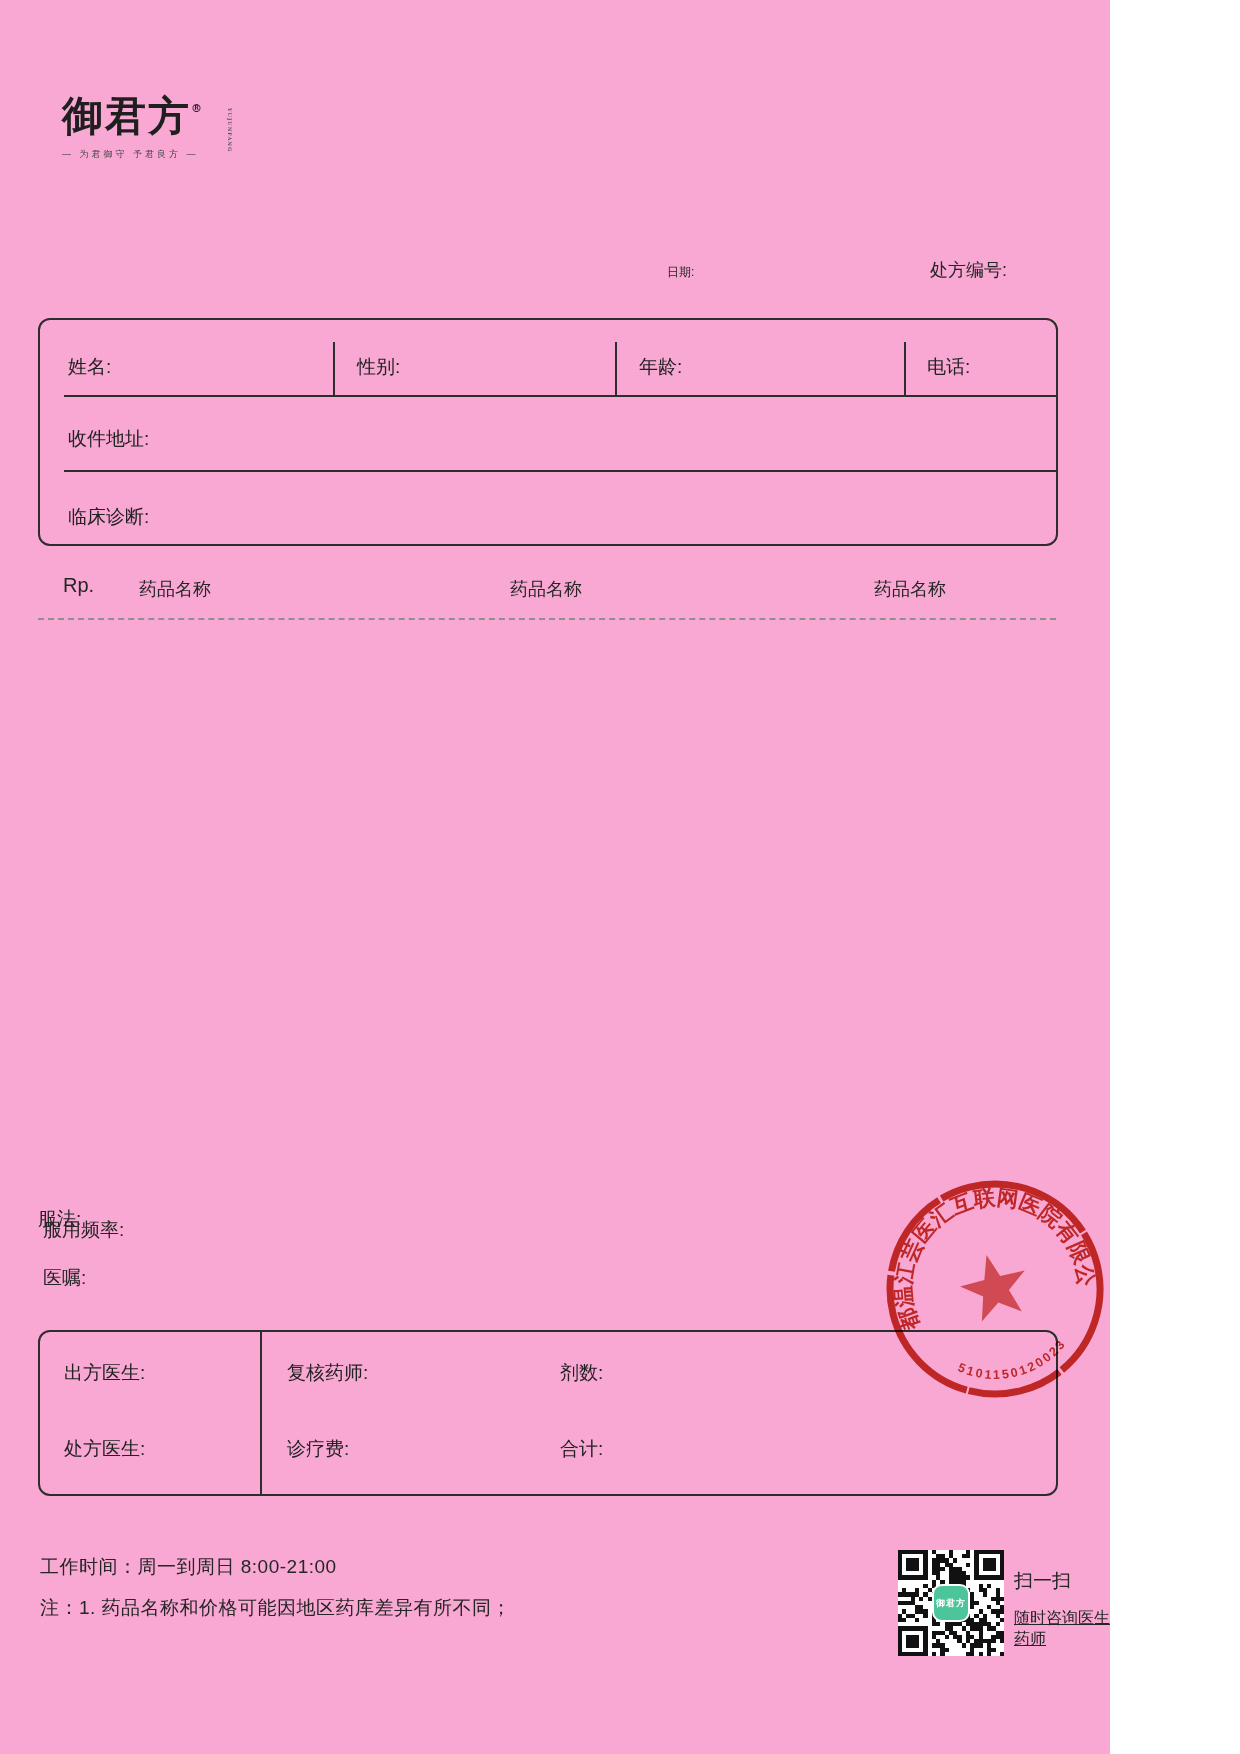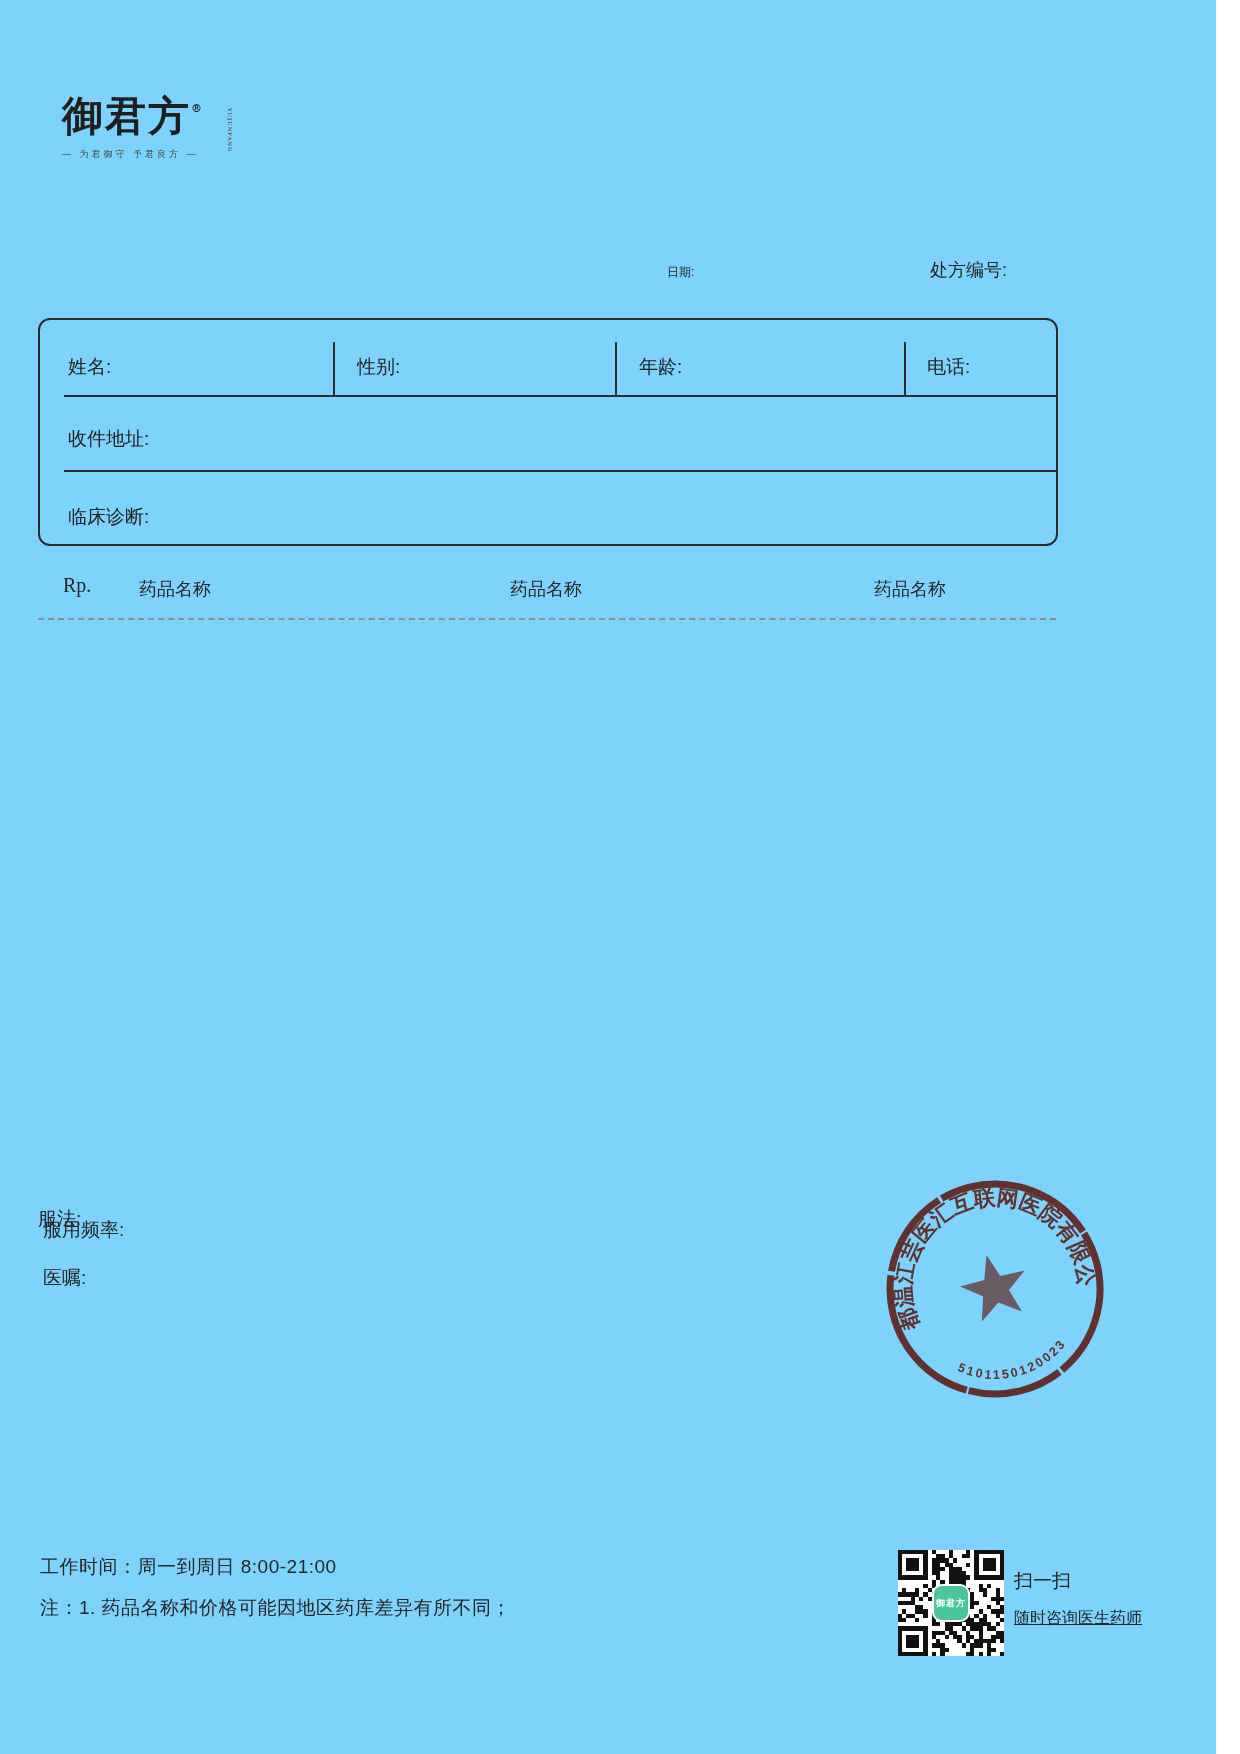--- a/index.html
+++ b/index.html
@@ -1,19 +1,20 @@
 <!DOCTYPE html>
 <html><head>
 <meta charset="utf-8">
 <style>
   html,body { margin:0; padding:0; background:#fff; }
   .page {
-    position:relative; width:1216px; height:1754px; background:#7dd3fc;
+    position:relative; width:1066px; height:1754px; background:#f9a8d4;
     font-family:"Liberation Sans","DejaVu Sans",sans-serif; color:#262626;
     overflow:hidden;
+    padding-left:44px;
   }
   .abs { position:absolute; }
 
   
   .logo-block { position:absolute; left:62px; top:94px; width:160px; }
   .logo-text {
     font-family:"DejaVu Serif","Liberation Serif",serif;
     font-weight:bold; font-size:41px; line-height:1.1; color:#1f1f1f; letter-spacing:2px;
     white-space:nowrap;
   }
@@ -46,21 +47,21 @@
   .hl1 { top:75px; } .hl2 { top:150px; }
   .patient-box .lbl { position:absolute; font-size:19px; color:#222; }
   .lbl-name    { left:28px;  top:34px; }
   .lbl-gender  { left:317px; top:34px; }
   .lbl-age     { left:599px; top:34px; }
   .lbl-phone   { left:887px; top:34px; }
   .lbl-address { left:28px;  top:106px; }
   .lbl-diag    { left:28px;  top:184px; }
 
   
-  .rp-lbl   { left:63px;  top:574px; font-size:20px;font-family:Liberation Serif, serif; }
+  .rp-lbl   { left:63px;  top:574px; font-size:20px; }
   .drug-c1  { left:139px; top:577px; font-size:18px; }
   .drug-c2  { left:510px; top:577px; font-size:18px; }
   .drug-c3  { left:874px; top:577px; font-size:18px; }
   .dash-line{ left:38px; top:618px; width:1018px; border-top:2px dashed #8f8f8f; }
 
   
   .usage-lbl  { left:38px; top:1168px; font-size:19px;margin-top:38px; }
   .freq-lbl   { left:43px; top:1217px; font-size:19px; }
   .advice-lbl { left:43px; top:1265px; font-size:19px; }
 
@@ -132,20 +133,29 @@
   <div class="abs rp-lbl">Rp.</div>
   <div class="abs drug-c1">药品名称</div>
   <div class="abs drug-c2">药品名称</div>
   <div class="abs drug-c3">药品名称</div>
   <div class="abs dash-line"></div>
 
   <div class="abs usage-lbl">服法:</div>
   <div class="abs freq-lbl">服用频率:</div>
   <div class="abs advice-lbl">医嘱:</div>
 
+  <div class="signoff-box">
+    <div class="vdiv"></div>
+    <div class="lbl lbl-issuing">出方医生:</div>
+    <div class="lbl lbl-prescribing">处方医生:</div>
+    <div class="lbl lbl-review">复核药师:</div>
+    <div class="lbl lbl-doses">剂数:</div>
+    <div class="lbl lbl-fee">诊疗费:</div>
+    <div class="lbl lbl-total">合计:</div>
+  </div>
 
   <div class="stamp">
     <svg viewBox="-119 -119 238 238" width="238" height="238">
       <circle cx="0" cy="0" r="105" fill="none" stroke="#bf2a1b" stroke-width="7" stroke-dasharray="118 3 96 2 150 4 88 3 160 2"></circle>
       <path id="stamp-text-arc" d="M -78.9,28.7 A 84 84 0 1 1 78.9,28.7" fill="none"></path>
       <text font-size="21.5" font-weight="bold" fill="#bf2a1b" font-family="Liberation Sans, DejaVu Sans, sans-serif">
         <textPath href="#stamp-text-arc" startOffset="50%" text-anchor="middle">成都温江芸医汇互联网医院有限公司</textPath>
       </text>
       <path id="stamp-num-arc" d="M -77.9,45 A 90 90 0 0 0 77.9,45" fill="none"></path>
       <text font-size="12.5" font-weight="bold" fill="#bf2a1b" letter-spacing="2.5" font-family="Liberation Sans, DejaVu Sans, sans-serif">

